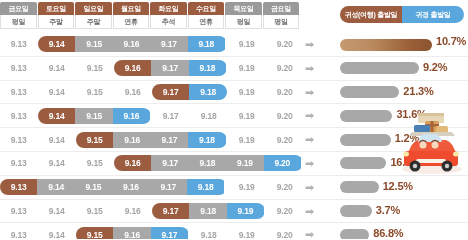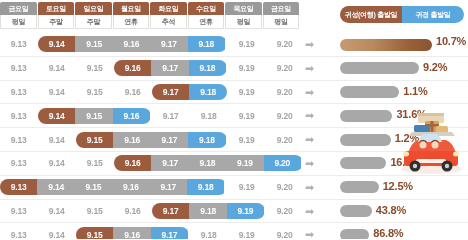--- a/index.html
+++ b/index.html
@@ -178,21 +178,21 @@
           <div class="dcell" style="left: 266px;">9.20</div>
           <div class="pill" style="left: 152px; width: 75.4px;">
             <div class="seg start" style="width: 37.4px;">9.17</div>
             <div class="seg end" style="width: 37.4px;">9.18</div>
           </div>
         </div>
         <div class="arrow">➡</div>
         <div class="barwrap" style="width: 59.3271px;">
           <div class="bar" style="width: 100%;"></div>
         </div>
-        <div class="val" style="left: 403.327px;">1.1%</div>
+        <div class="val" style="left: 403.327px;">21.3%</div>
       </div>
       <div class="row">
         <div class="track">
           <div class="dcell" style="left: 0px;">9.13</div>
           <div class="dcell" style="left: 152px;">9.17</div>
           <div class="dcell" style="left: 190px;">9.18</div>
           <div class="dcell" style="left: 228px;">9.19</div>
           <div class="dcell" style="left: 266px;">9.20</div>
           <div class="pill" style="left: 38px; width: 113.4px;">
             <div class="seg start" style="width: 37.4px;">9.14</div>
@@ -273,21 +273,21 @@
           <div class="pill" style="left: 152px; width: 113.4px;">
             <div class="seg start" style="width: 37.4px;">9.17</div>
             <div class="seg mid" style="width: 37.4px;">9.18</div>
             <div class="seg end" style="width: 37.4px;">9.19</div>
           </div>
         </div>
         <div class="arrow">➡</div>
         <div class="barwrap" style="width: 31.8131px;">
           <div class="bar" style="width: 100%;"></div>
         </div>
-        <div class="val" style="left: 375.813px;">43.8%</div>
+        <div class="val" style="left: 375.813px;">3.7%</div>
       </div>
       <div class="row">
         <div class="track">
           <div class="dcell" style="left: 0px;">9.13</div>
           <div class="dcell" style="left: 38px;">9.14</div>
           <div class="dcell" style="left: 190px;">9.18</div>
           <div class="dcell" style="left: 228px;">9.19</div>
           <div class="dcell" style="left: 266px;">9.20</div>
           <div class="pill" style="left: 76px; width: 113.4px;">
             <div class="seg start" style="width: 37.4px;">9.15</div>

